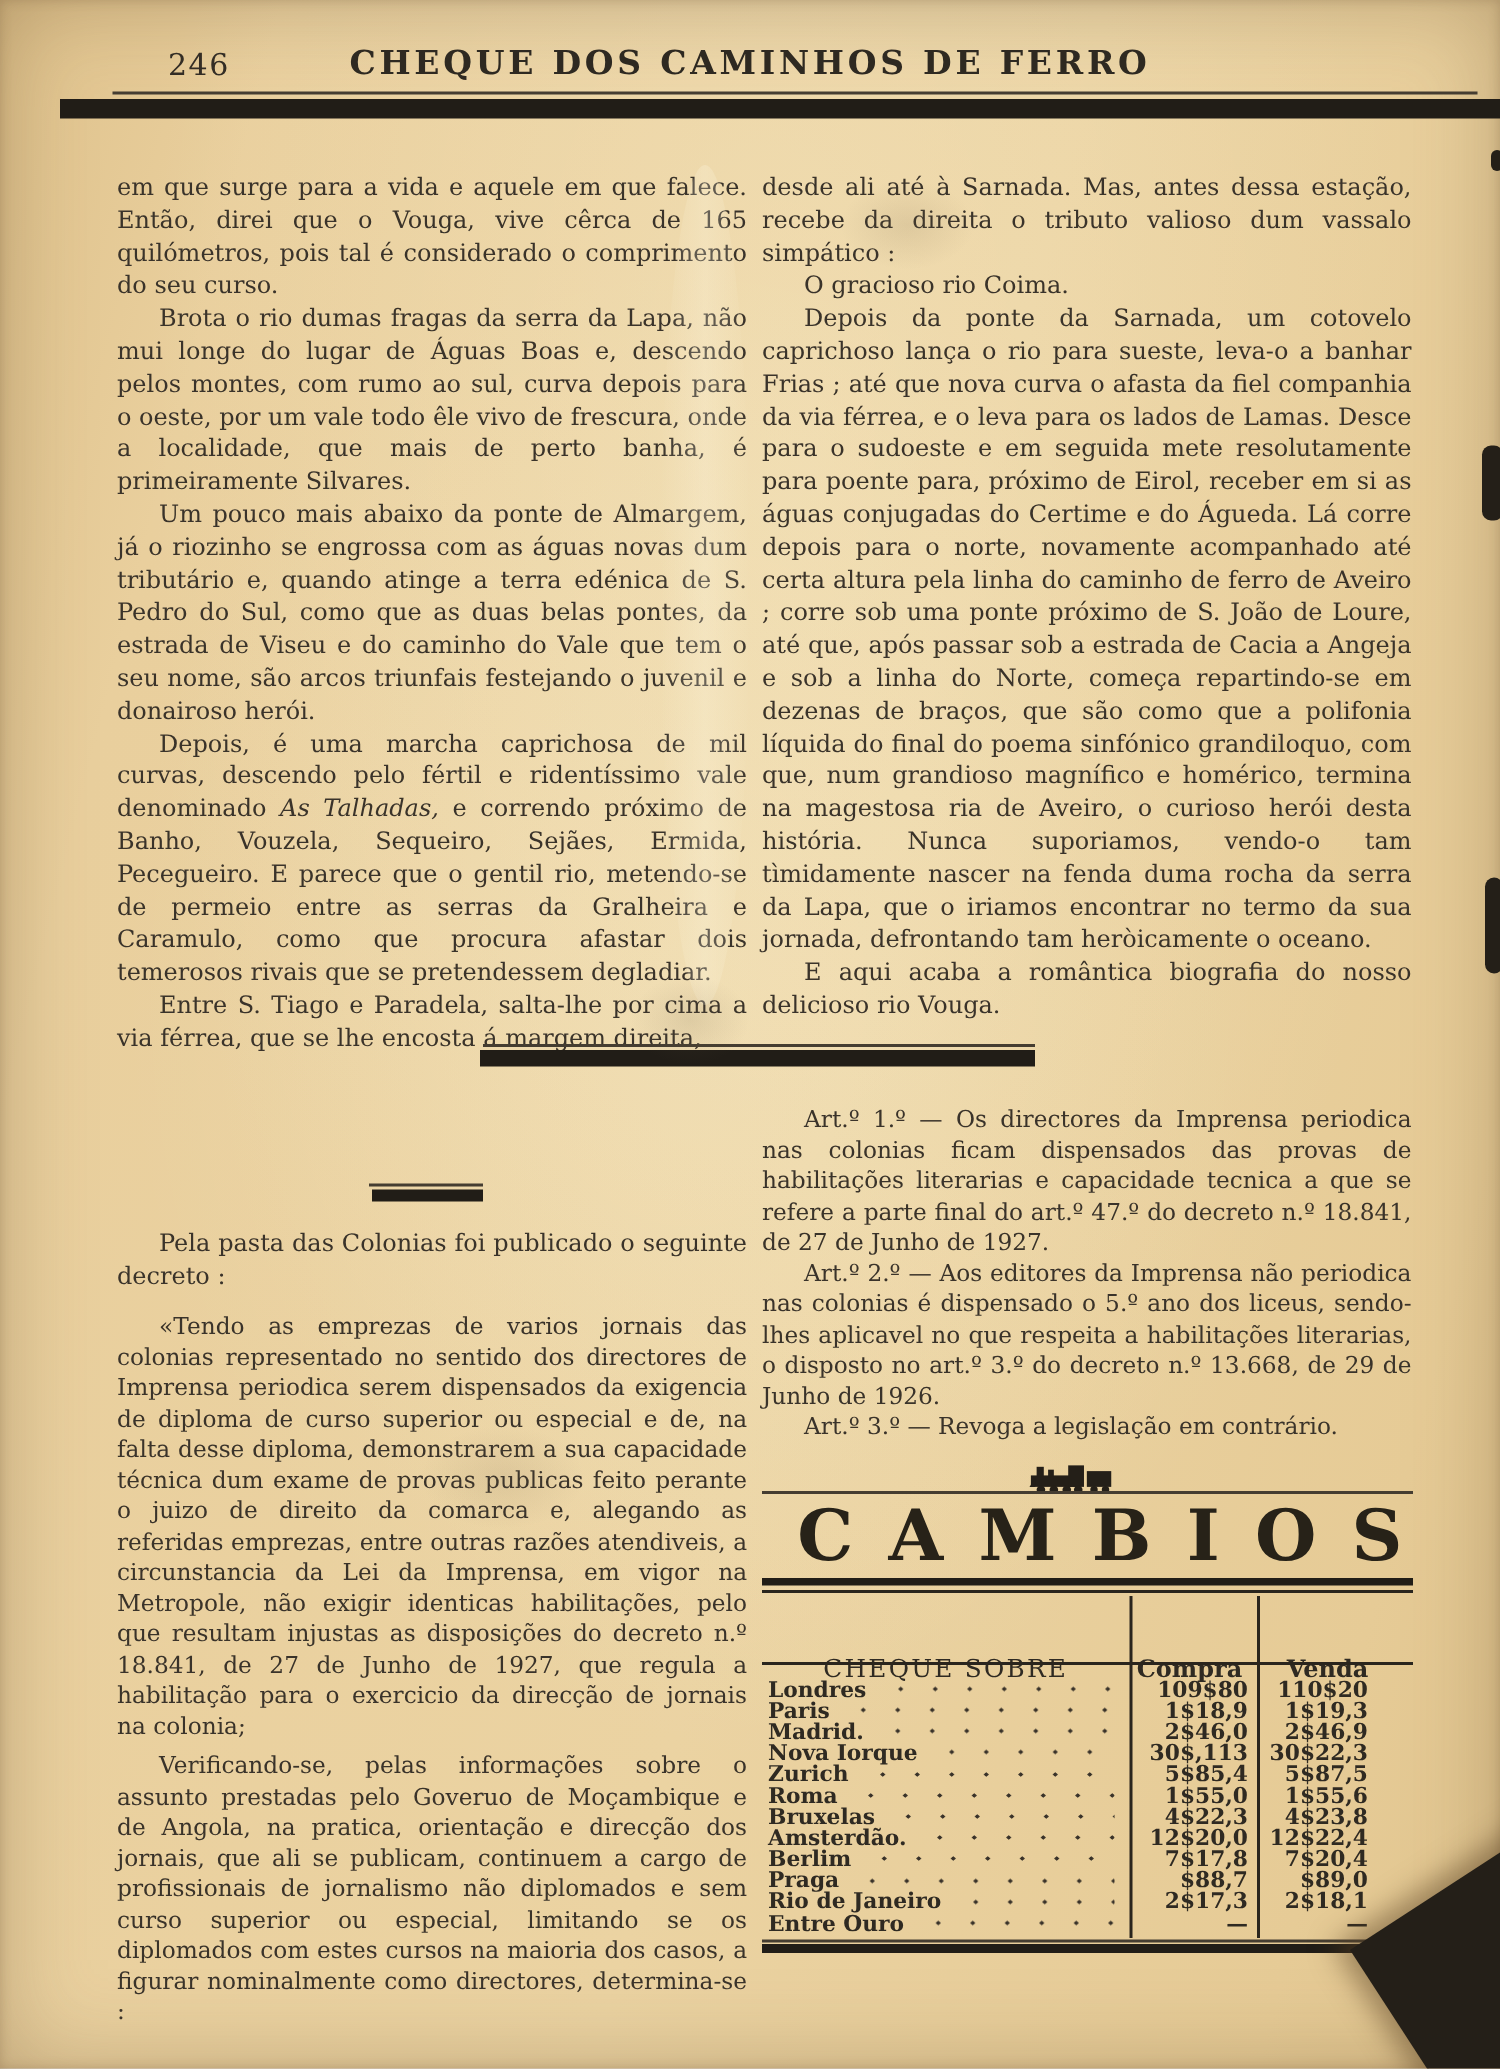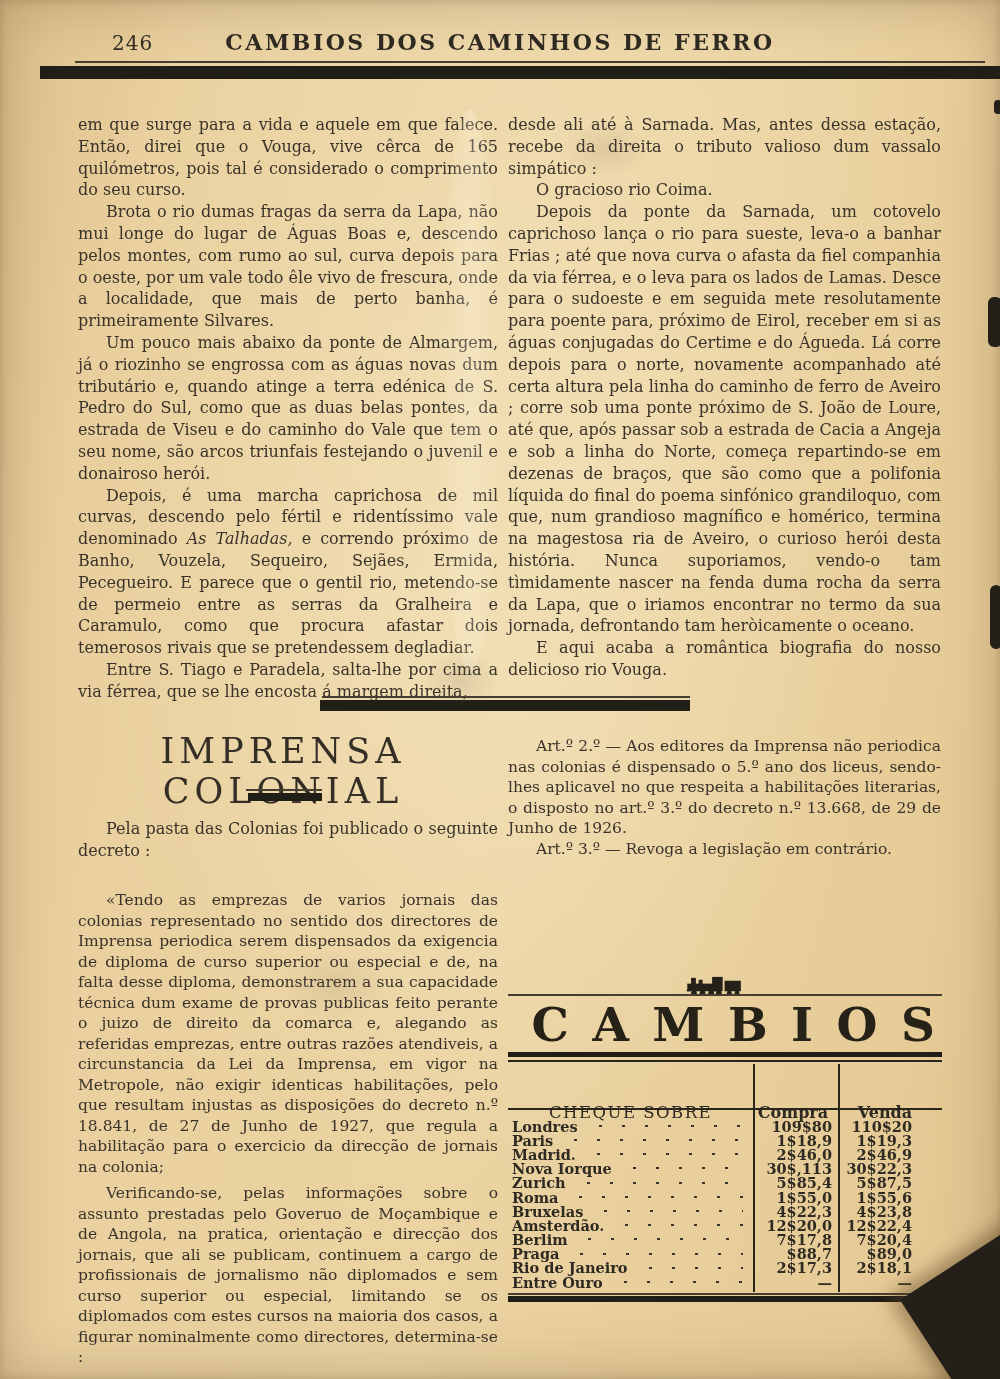--- a/index.html
+++ b/index.html
@@ -61,21 +61,21 @@
   
   .mark { background:#241f18; border-radius:6px; }
   .stain { border-radius:50%; pointer-events:none; }
 </style>
 </head>
 <body>
 
 <div class="page">
 
   <div class="abs pagenum">246</div>
-  <div class="abs masthead">CAMBIOS DOS CAMINHOS DE FERRO</div>
+  <div class="abs masthead">CHEQUE DOS CAMINHOS DE FERRO</div>
   <div class="abs thin" style="left:75px; top:61px; width:910px; height:2px;"></div>
   <div class="abs bar" style="left:40px; top:66px; width:960px; height:13px;"></div>
 
   <div class="abs bodycol col-left">
     <p class="noindent">em que surge para a vida e aquele em que falece. Então, direi que o Vouga, vive cêrca de 165 quilómetros, pois tal é considerado o comprimento do seu curso.</p>
     <p>Brota o rio dumas fragas da serra da Lapa, não mui longe do lugar de Águas Boas e, descendo pelos montes, com rumo ao sul, curva depois para o oeste, por um vale todo êle vivo de frescura, onde a localidade, que mais de perto banha, é primeiramente Silvares.</p>
     <p>Um pouco mais abaixo da ponte de Almargem, já o riozinho se engrossa com as águas novas dum tributário e, quando atinge a terra edénica de S. Pedro do Sul, como que as duas belas pontes, da estrada de Viseu e do caminho do Vale que tem o seu nome, são arcos triunfais festejando o juvenil e donairoso herói.</p>
     <p><span>Depois, é uma marcha caprichosa de mil curvas, descendo pelo fértil e ridentíssimo vale denominado </span><i>As Talhadas,</i><span> e correndo próximo de Banho, Vouzela, Sequeiro, Sejães, Ermida, Pecegueiro. E parece que o gentil rio, metendo-se de permeio entre as serras da Gralheira e Caramulo, como que procura afastar dois temerosos rivais que se pretendessem degladiar.</span></p>
     <p>Entre S. Tiago e Paradela, salta-lhe por cima a via férrea, que se lhe encosta á margem direita,</p>
   </div>
@@ -83,31 +83,31 @@
   <div class="abs bodycol col-right">
     <p class="noindent">desde ali até à Sarnada. Mas, antes dessa estação, recebe da direita o tributo valioso dum vassalo simpático :</p>
     <p>O gracioso rio Coima.</p>
     <p>Depois da ponte da Sarnada, um cotovelo caprichoso lança o rio para sueste, leva-o a banhar Frias ; até que nova curva o afasta da fiel companhia da via férrea, e o leva para os lados de Lamas. Desce para o sudoeste e em seguida mete resolutamente para poente para, próximo de Eirol, receber em si as águas conjugadas do Certime e do Águeda. Lá corre depois para o norte, novamente acompanhado até certa altura pela linha do caminho de ferro de Aveiro ; corre sob uma ponte próximo de S. João de Loure, até que, após passar sob a estrada de Cacia a Angeja e sob a linha do Norte, começa repartindo-se em dezenas de braços, que são como que a polifonia líquida do final do poema sinfónico grandiloquo, com que, num grandioso magnífico e homérico, termina na magestosa ria de Aveiro, o curioso herói desta história. Nunca suporiamos, vendo-o tam tìmidamente nascer na fenda duma rocha da serra da Lapa, que o iriamos encontrar no termo da sua jornada, defrontando tam heròicamente o oceano.</p>
     <p>E aqui acaba a romântica biografia do nosso delicioso rio Vouga.</p>
   </div>
 
   <div class="abs thin" style="left:322px; top:696px; width:368px; height:1.5px;"></div>
   <div class="abs bar" style="left:320px; top:700px; width:370px; height:11px;"></div>
 
-  <div class="abs ic-title">IMPRENSA COLONIAL</div>
   <div class="abs thin" style="left:246px; top:789px; width:76px; height:1.5px;"></div>
   <div class="abs bar" style="left:248px; top:793px; width:74px; height:8px;"></div>
 
   <div class="abs decree">
-    <p style="font-size:16px; line-height:22px; margin-bottom:28px;">Pela pasta das Colonias foi publicado o seguinte decreto :</p>
+    <p style="font-size:16px; line-height:22px; margin-bottom:12px;">Pela pasta das Colonias foi publicado o seguinte decreto :</p>
     <p>«Tendo as emprezas de varios jornais das colonias representado no sentido dos directores de Imprensa periodica serem dispensados da exigencia de diploma de curso superior ou especial e de, na falta desse diploma, demonstrarem a sua capacidade técnica dum exame de provas publicas feito perante o juizo de direito da comarca e, alegando as referidas emprezas, entre outras razões atendiveis, a circunstancia da Lei da Imprensa, em vigor na Metropole, não exigir identicas habilitações, pelo que resultam injustas as disposições do decreto n.º 18.841, de 27 de Junho de 1927, que regula a habilitação para o exercicio da direcção de jornais na colonia;</p>
     <p>Verificando-se, pelas informações sobre o assunto prestadas pelo Goveruo de Moçambique e de Angola, na pratica, orientação e direcção dos jornais, que ali se publicam, continuem a cargo de profissionais de jornalismo não diplomados e sem curso superior ou especial, limitando se os diplomados com estes cursos na maioria dos casos, a figurar nominalmente como directores, determina-se :</p>
   </div>
 
   <div class="abs arts">
+    <p>Art.º 1.º — Os directores da Imprensa periodica nas colonias ficam dispensados das provas de habilitações literarias e capacidade tecnica a que se refere a parte final do art.º 47.º do decreto n.º 18.841, de 27 de Junho de 1927.</p>
     <p>Art.º 2.º — Aos editores da Imprensa não periodica nas colonias é dispensado o 5.º ano dos liceus, sendo-lhes aplicavel no que respeita a habilitações literarias, o disposto no art.º 3.º do decreto n.º 13.668, de 29 de Junho de 1926.</p>
     <p>Art.º 3.º — Revoga a legislação em contrário.</p>
   </div>
 
   <div class="abs" style="left:686px; top:975px; width:58px; height:22px;">
     <svg width="58" height="22" viewBox="0 0 60 23">
       <g fill="#241f18">
         <rect x="1" y="9" width="34" height="8"></rect>
         <rect x="5" y="3" width="5" height="7"></rect>
         <rect x="13" y="5" width="4" height="5"></rect>

